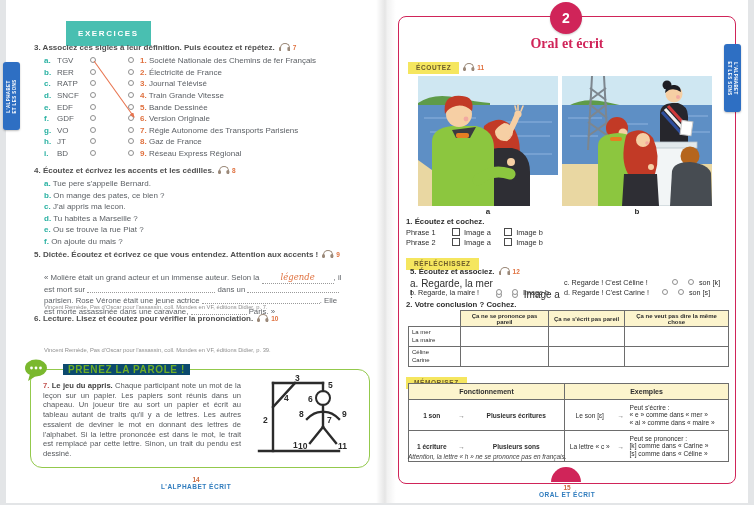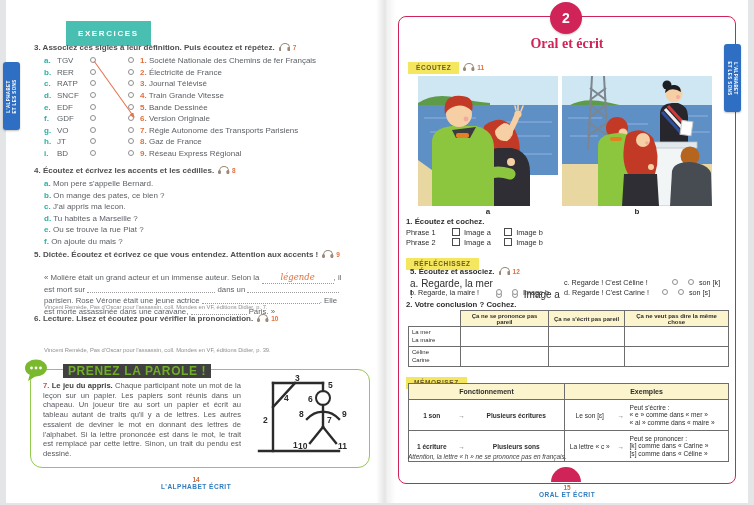--- a/index.html
+++ b/index.html
@@ -73,21 +73,21 @@
           </marker>
         </defs>
       <line x1="6" y1="6" x2="46" y2="62" stroke="#e8744f" stroke-width="1.1" marker-end="url(#ah)"></line>
     </svg>
 
     <div class="abs exh" style="left:28px;top:166px">
       <span>4.</span>
       <span>Écoutez et écrivez les accents et les cédilles.</span><span class="hp"></span><span class="hpn">8</span>
     </div>
     <div class="abs body-gray" style="left:38px;top:178px;line-height:11.5px">
-      <div><span class="lt">a.</span> <span>Mon pere s'appelle Bernard.</span></div>
+      <div><span class="lt">a.</span> <span>Tue pere s'appelle Bernard.</span></div>
       <div><span class="lt">b.</span> <span>On mange des pates, ce bien ?</span></div>
       <div><span class="lt">c.</span> <span>J'ai appris ma lecon.</span></div>
       <div><span class="lt">d.</span> <span>Tu habites a Marseille ?</span></div>
       <div><span class="lt">e.</span> <span>Ou se trouve la rue Piat ?</span></div>
       <div><span class="lt">f.</span> <span>On ajoute du mais ?</span></div>
     </div>
 
     <div class="abs exh" style="left:28px;top:250px">
       <span>5.</span>
       <span>Dictée. Écoutez et écrivez ce que vous entendez. Attention aux accents !</span><span class="hp"></span><span class="hpn">9</span>
@@ -112,21 +112,21 @@
     <div class="abs src" style="left:38px;top:347px">Vincent Remède, Pas d'Oscar pour l'assassin, coll. Mondes en VF, éditions Didier, p. 39.</div>
 
     <div class="abs" style="left:24px;top:369px;width:338px;height:97px;border:1.5px solid #93c94c;border-radius:12px">
       <svg class="abs" style="left:-8px;top:-12px" width="26" height="24" viewBox="0 0 26 24">
         <ellipse cx="13" cy="10" rx="11" ry="8.5" fill="#7ab82e"></ellipse>
         <path d="M7 16 L5 23 L13 18 Z" fill="#7ab82e"></path>
         <circle cx="8.5" cy="10" r="1.4" fill="#fff"></circle>
           <circle cx="13" cy="10" r="1.4" fill="#fff"></circle>
           <circle cx="17.5" cy="10" r="1.4" fill="#fff"></circle>
       </svg>
-      <div class="abs" style="left:32px;top:-6px;background:#404040;padding:0 5px;color:#6fae26;font-weight:bold;font-size:12px;letter-spacing:.6px;white-space:nowrap">PRENEZ LA PAROLE !</div>
+      <div class="abs" style="left:32px;top:-6px;background:#0c4a6e;padding:0 5px;color:#6fae26;font-weight:bold;font-size:10px;letter-spacing:.6px;white-space:nowrap">PRENEZ LA PAROLE !</div>
       <div class="abs" style="left:12px;top:11px;width:198px;font-size:7.6px;line-height:9.7px;text-align:justify;color:#55585c">
         <span style="color:#c0504d;font-weight:bold">7.</span>
         <b style="color:#3f3f3f">Le jeu du appris.</b>
         <span>Chaque participant note un mot de la leçon sur un papier. Les papiers sont réunis dans un chapeau. Un joueur tire au sort un papier et écrit au tableau autant de traits qu'il y a de lettres. Les autres essaient de deviner le mot en donnant des lettres de l'alphabet. Si la lettre prononcée est dans le mot, le trait est remplacé par cette lettre. Sinon, un trait du pendu est dessiné.</span>
       </div>
       <svg class="abs" style="left:220px;top:5px" width="112" height="86" viewBox="0 0 112 86">
         <g stroke="#2b2b2b" stroke-width="2.4" fill="none" stroke-linecap="square">
           <line x1="8" y1="76" x2="88" y2="76"></line>
           <line x1="22" y1="8" x2="22" y2="76"></line>
           <line x1="22" y1="8" x2="72" y2="8"></line>

